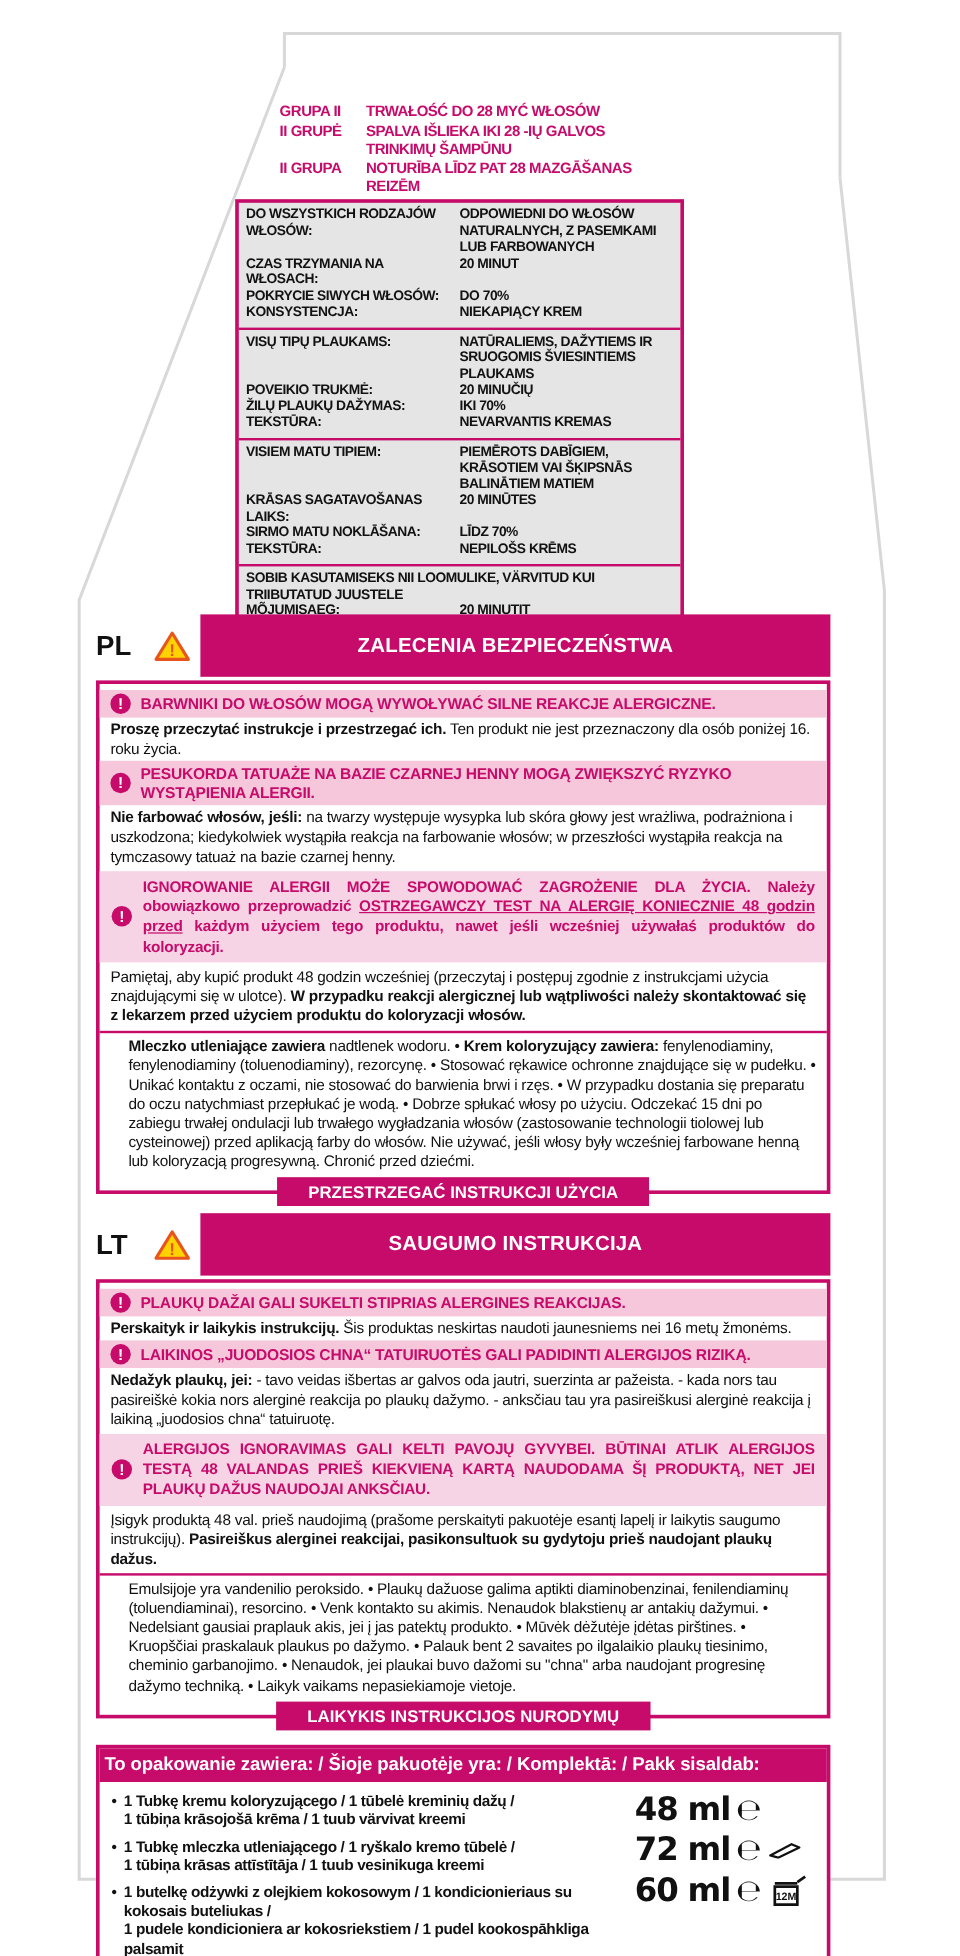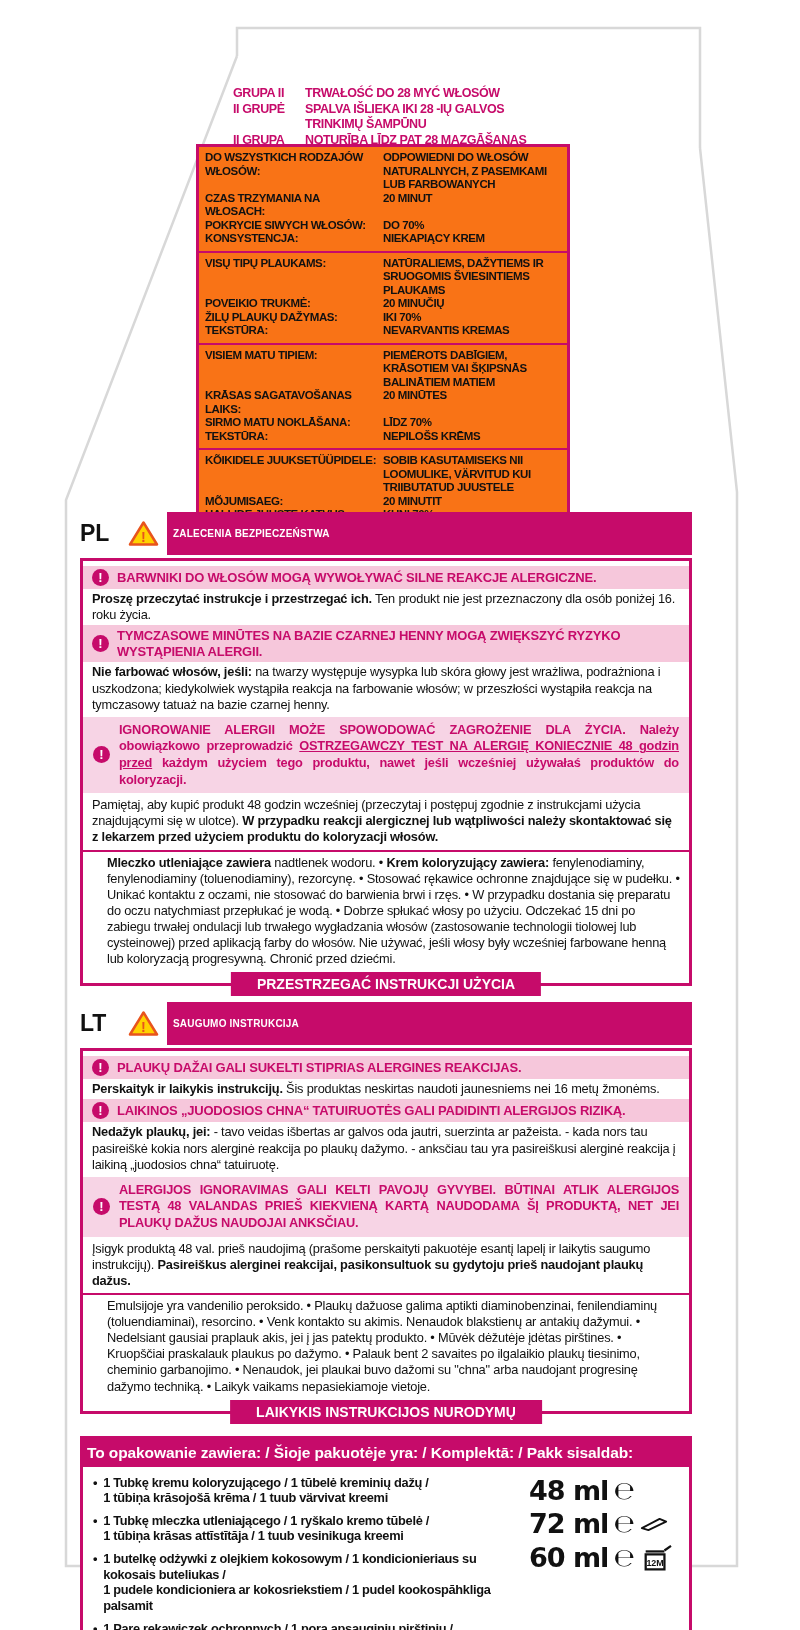--- a/index.html
+++ b/index.html
@@ -7,37 +7,37 @@
         font-family:"Liberation Sans",sans-serif;color:#111;}
   .outline{position:absolute;left:0;top:0;z-index:0;}
 
   
   .claims{position:absolute;left:233px;top:86px;width:330px;z-index:2;}
   .claim-row{display:flex;gap:10px;font-weight:bold;color:#c60b6a;
              font-size:12.5px;line-height:15.5px;letter-spacing:-0.4px;}
   .claim-code{width:62px;flex:none;}
 
   
-  .spec{position:absolute;left:196px;top:144px;width:368px;z-index:2;
-        border:3px solid #c60b6a;background:#f97316;}
+  .spec{position:absolute;left:196px;top:166px;width:368px;z-index:2;
+        border:3px solid #c60b6a;background:#e5e5e5;}
   .spec-sec{padding:4px 6px 5px 6px;}
   .spec-sec + .spec-sec{border-top:2.5px solid #c60b6a;}
   .spec-row{display:flex;gap:6px;font-weight:bold;font-size:11.5px;
             line-height:13.5px;letter-spacing:-0.4px;}
   .spec-label{width:172px;flex:none;}
   .spec-value{flex:1;}
 
   
   .col{position:absolute;left:80px;top:512px;width:612px;z-index:2;}
 
   .sec-head{display:flex;align-items:center;gap:8px;margin-bottom:3px;}
   .lang{font-size:23px;font-weight:bold;letter-spacing:0;width:40px;}
   .tri{flex:none;display:block;}
-  .head-bar{flex:1;background:#c60b6a;color:#fff;font-weight:bold;font-size:10px;
-            padding:16px 6px;letter-spacing:0.2px;}
+  .head-bar{flex:1;background:#c60b6a;color:#fff;font-weight:bold;font-size:17px;
+            text-align:center;padding:16px 6px;letter-spacing:0.2px;}
 
   .sec-box{position:relative;border:3px solid #c60b6a;background:#fff;
            padding:5px 9px 16px 9px;margin-bottom:16px;}
   .alert-row{display:flex;align-items:center;gap:8px;background:#f6c7db;
              margin:0 -9px 2px -9px;padding:3px 9px;}
   .alert-text{color:#c60b6a;font-weight:bold;font-size:13px;letter-spacing:-0.2px;line-height:1.2;}
   .excl{flex:none;width:17px;height:17px;border-radius:50%;background:#c60b6a;color:#fff;
         display:inline-flex;align-items:center;justify-content:center;
         font-weight:bold;font-size:13px;line-height:1;}
   .para{font-size:12.8px;line-height:1.26;letter-spacing:-0.2px;margin:2px 0;}
@@ -146,21 +146,20 @@
         <span class="spec-label">SIRMO MATU NOKLĀŠANA:</span>
         <span class="spec-value">LĪDZ 70%</span>
       </div>
       <div class="spec-row">
         <span class="spec-label">TEKSTŪRA:</span>
         <span class="spec-value">NEPILOŠS KRĒMS</span>
       </div>
     </div>
     <div class="spec-sec">
       <div class="spec-row">
-        <span class="spec-label">KÕIKIDELE JUUKSETÜÜPIDELE:</span>
         <span class="spec-value">SOBIB KASUTAMISEKS NII LOOMULIKE, VÄRVITUD KUI TRIIBUTATUD JUUSTELE</span>
       </div>
       <div class="spec-row">
         <span class="spec-label">MÕJUMISAEG:</span>
         <span class="spec-value">20 MINUTIT</span>
       </div>
       <div class="spec-row">
         <span class="spec-label">HALLIDE JUUSTE KATVUS:</span>
         <span class="spec-value">KUNI 70%</span>
       </div>
@@ -182,21 +181,21 @@
       <div class="head-bar">ZALECENIA BEZPIECZEŃSTWA</div>
     </div>
     <div class="sec-box">
       <div class="alert-row">
         <span class="excl">!</span>
         <span class="alert-text">BARWNIKI DO WŁOSÓW MOGĄ WYWOŁYWAĆ SILNE REAKCJE ALERGICZNE.</span>
       </div>
       <div class="para"><b>Proszę przeczytać instrukcje i przestrzegać ich.</b><span> Ten produkt nie jest przeznaczony dla osób poniżej 16. roku życia.</span></div>
       <div class="alert-row">
         <span class="excl">!</span>
-        <span class="alert-text">TYMCZASOWE MINŪTES NA BAZIE CZARNEJ HENNY MOGĄ ZWIĘKSZYĆ RYZYKO WYSTĄPIENIA ALERGII.</span>
+        <span class="alert-text">PESUKORDA TATUAŻE NA BAZIE CZARNEJ HENNY MOGĄ ZWIĘKSZYĆ RYZYKO WYSTĄPIENIA ALERGII.</span>
       </div>
       <div class="para"><b>Nie farbować włosów, jeśli:</b><span> na twarzy występuje wysypka lub skóra głowy jest wrażliwa, podrażniona i uszkodzona; kiedykolwiek wystąpiła reakcja na farbowanie włosów; w przeszłości wystąpiła reakcja na tymczasowy tatuaż na bazie czarnej henny.</span></div>
       <div class="warn-box">
         <span class="excl">!</span>
         <span class="warn-text"><span>IGNOROWANIE ALERGII MOŻE SPOWODOWAĆ ZAGROŻENIE DLA ŻYCIA. Należy obowiązkowo przeprowadzić </span><span class="u">OSTRZEGAWCZY TEST NA ALERGIĘ KONIECZNIE 48 godzin przed</span><span> każdym użyciem tego produktu, nawet jeśli wcześniej używałaś produktów do koloryzacji.</span></span>
       </div>
       <div class="para"><span>Pamiętaj, aby kupić produkt 48 godzin wcześniej (przeczytaj i postępuj zgodnie z instrukcjami użycia znajdującymi się w ulotce). </span><b>W przypadku reakcji alergicznej lub wątpliwości należy skontaktować się z lekarzem przed użyciem produktu do koloryzacji włosów.</b></div>
       <div class="para rule-top"><b>Mleczko utleniające zawiera</b><span> nadtlenek wodoru. • </span><b>Krem koloryzujący zawiera:</b><span> fenylenodiaminy, fenylenodiaminy (toluenodiaminy), rezorcynę. • Stosować rękawice ochronne znajdujące się w pudełku. • Unikać kontaktu z oczami, nie stosować do barwienia brwi i rzęs. • W przypadku dostania się preparatu do oczu natychmiast przepłukać je wodą. • Dobrze spłukać włosy po użyciu. Odczekać 15 dni po zabiegu trwałej ondulacji lub trwałego wygładzania włosów (zastosowanie technologii tiolowej lub cysteinowej) przed aplikacją farby do włosów. Nie używać, jeśli włosy były wcześniej farbowane henną lub koloryzacją progresywną. Chronić przed dziećmi.</span></div>
       <div class="sec-footer-bar">PRZESTRZEGAĆ INSTRUKCJI UŻYCIA</div>
     </div>

